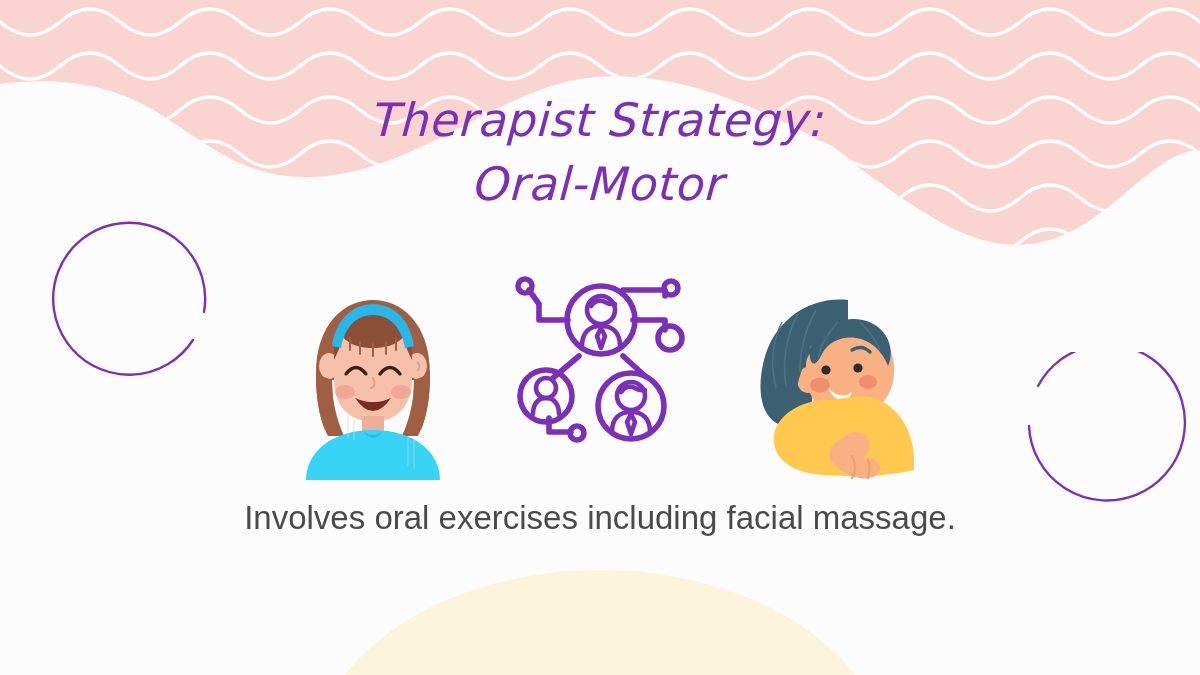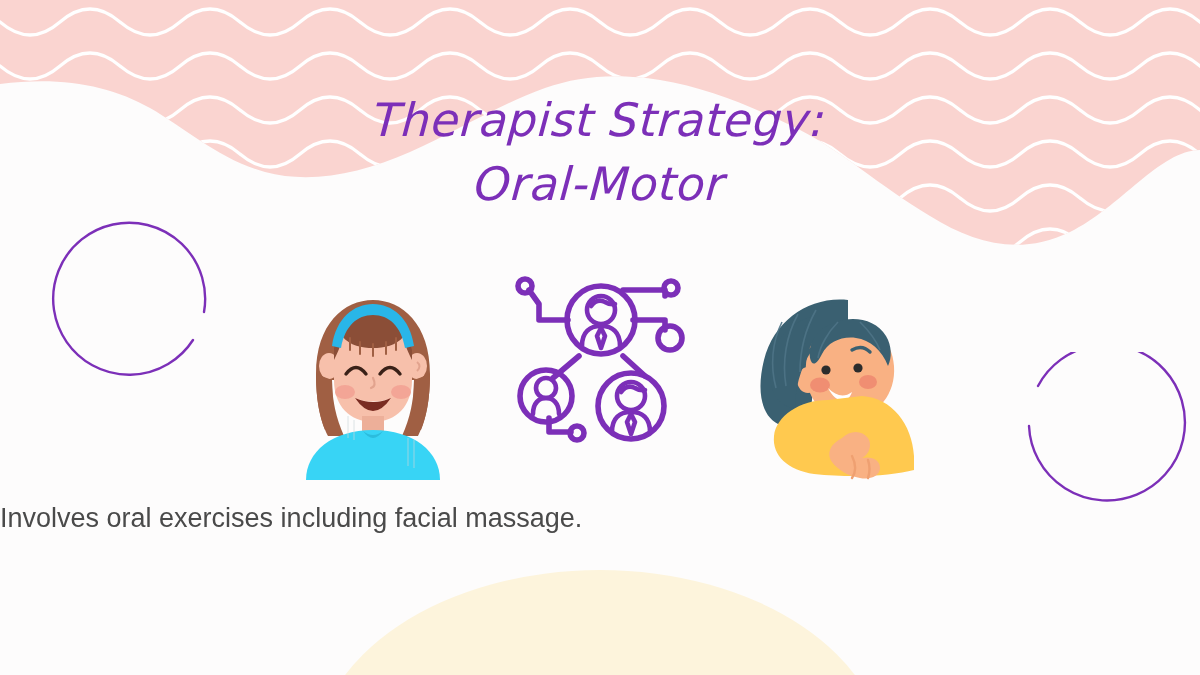--- a/index.html
+++ b/index.html
@@ -45,23 +45,24 @@
     font-style: italic;
     white-space: nowrap;
   }
 
   
   #caption {
     position: absolute;
     left: 0;
     top: 500px;
     width: 1200px;
+    text-align: center;
     color: #4A4A4A;
     font-family: "Liberation Sans", sans-serif;
-    font-size: 27px;
+    font-size: 33px;
     font-weight: 400;
     line-height: 36px;
     z-index: 5;
   }
 
   
   .illus {
     position: absolute;
     z-index: 4;
   }

